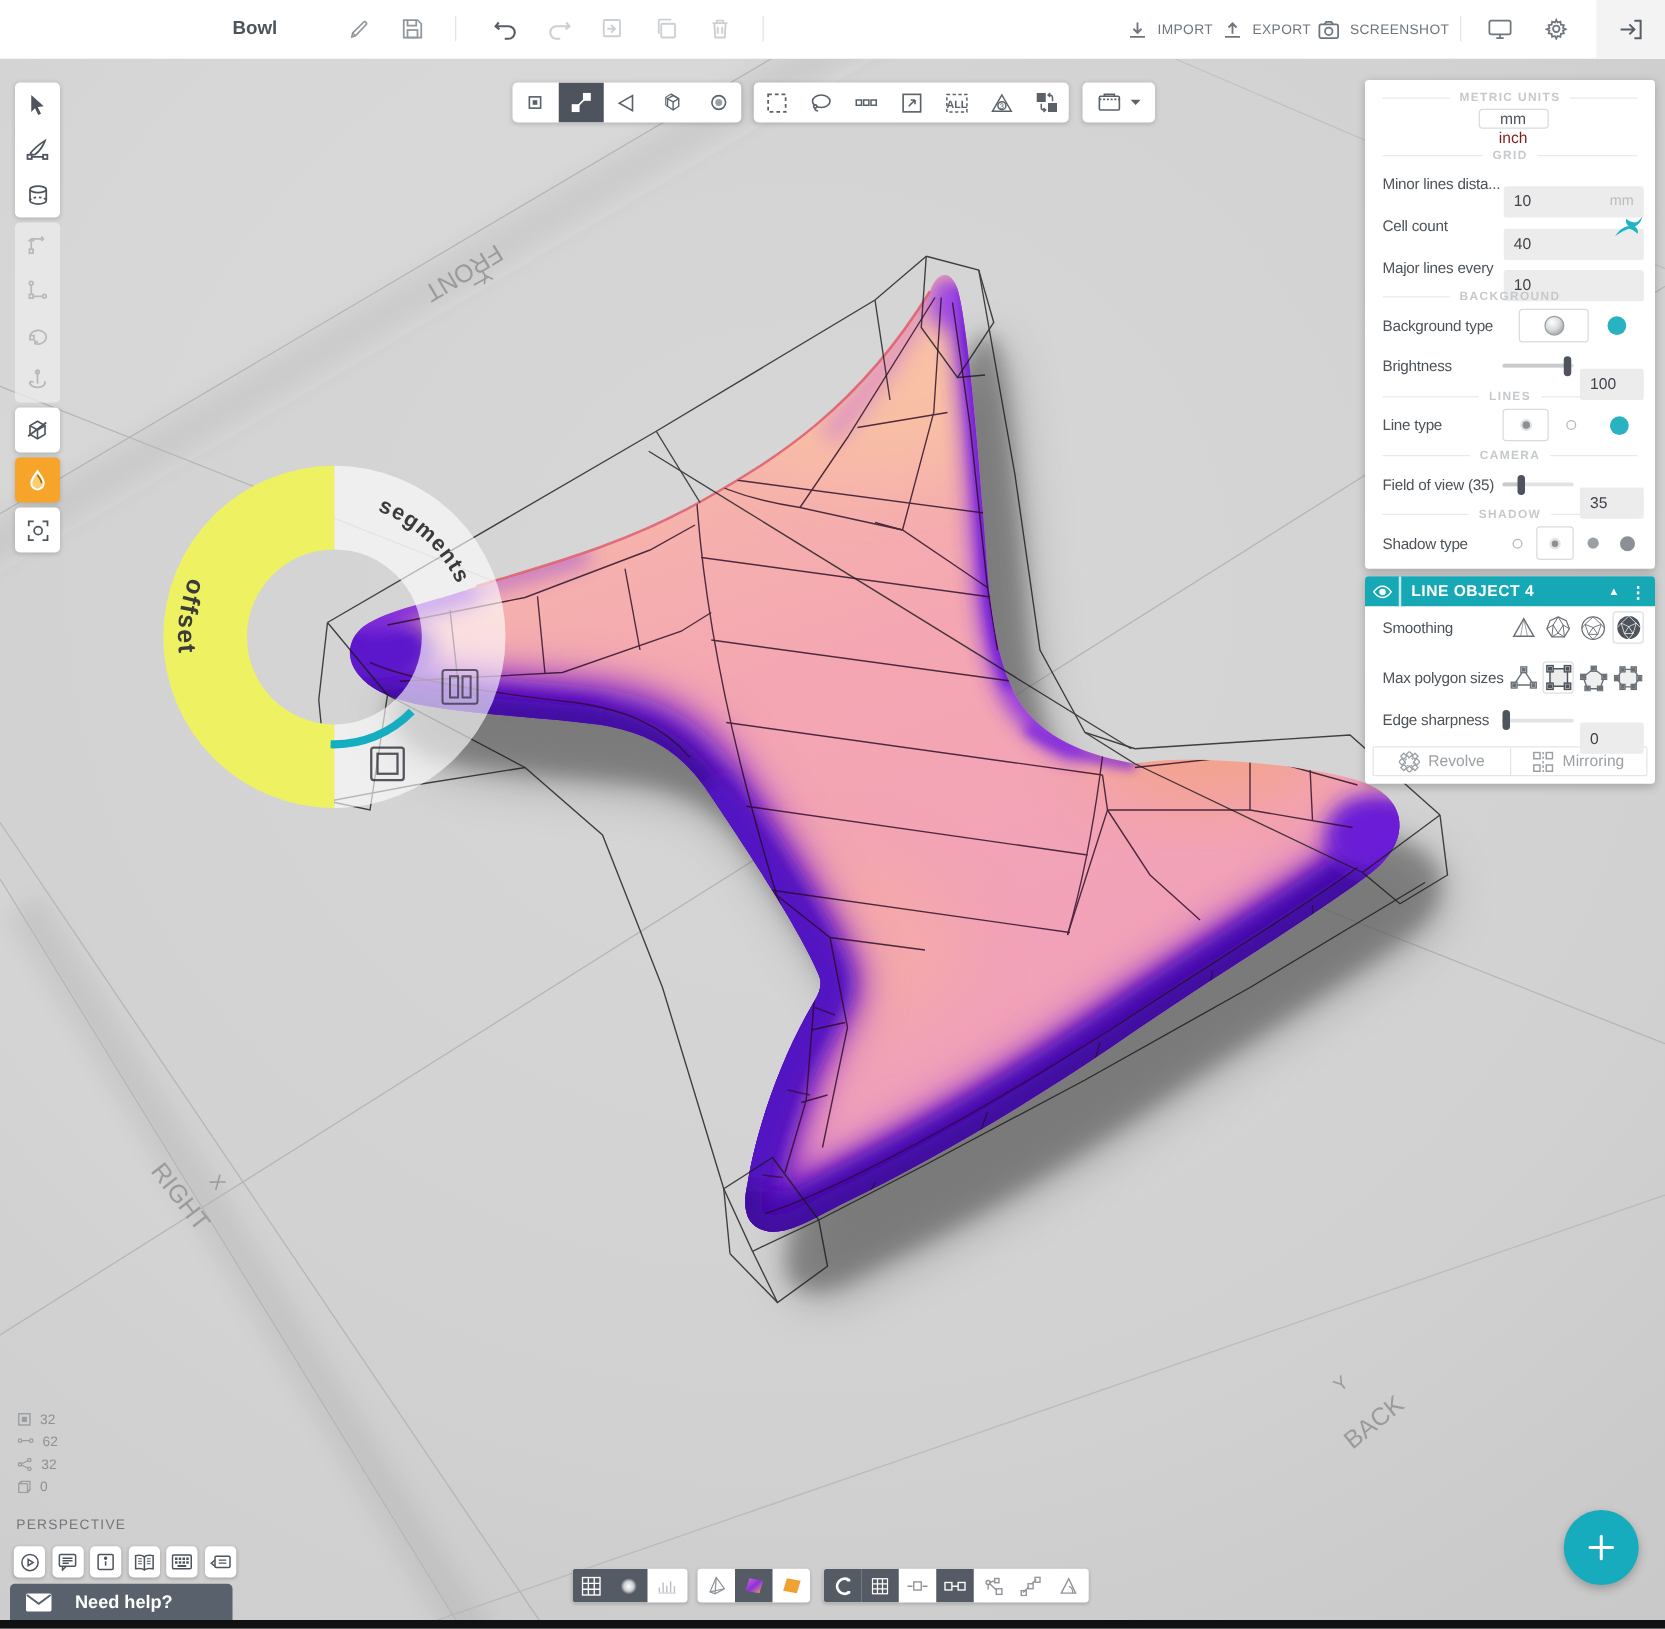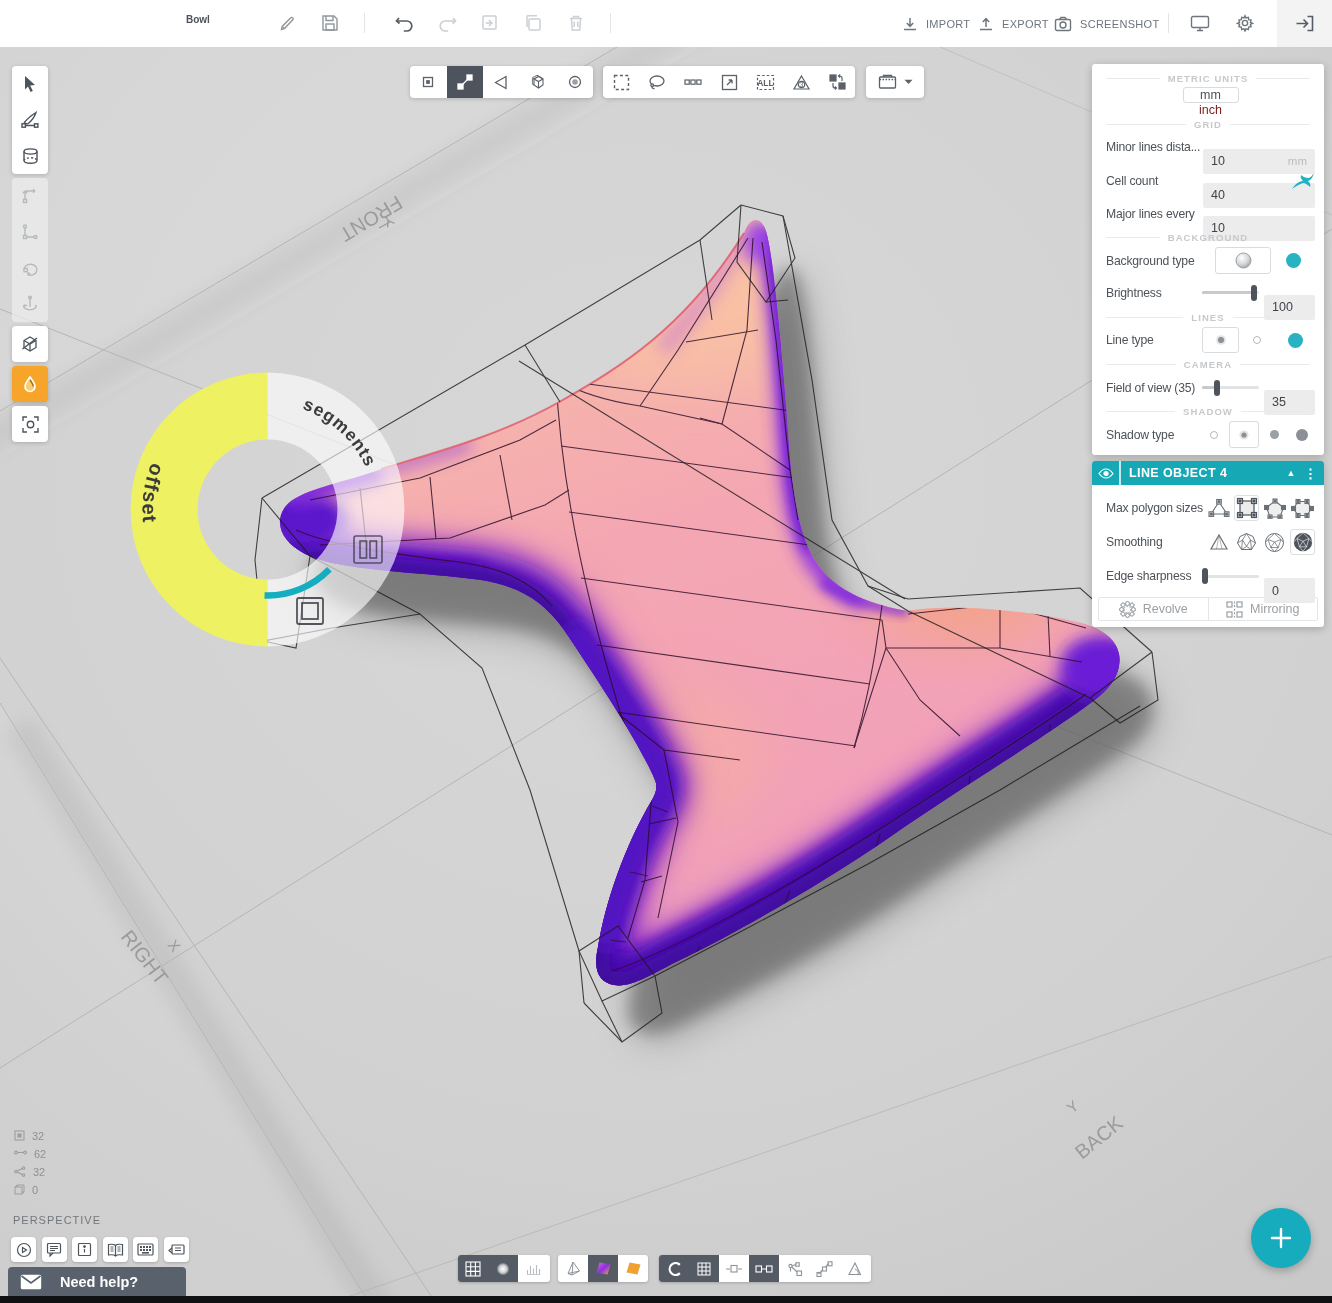--- a/index.html
+++ b/index.html
@@ -3,21 +3,21 @@
 <meta charset="utf-8">
 <style>
   * { margin:0; padding:0; box-sizing:border-box; }
   html,body { width:1332px; height:1303px; overflow:hidden; }
   body { font-family:"Liberation Sans", sans-serif; position:relative; background:#d2d2d2; }
 
   
   .topbar { position:absolute; left:0; top:0; width:1332px; height:47px; background:#ffffff; z-index:40; }
   .logo-zone { position:absolute; left:0; top:0; width:158px; height:47px; background:#f6f6f6; display:flex; align-items:center; }
   .logo { font-size:20px; color:#585f66; letter-spacing:3.5px; margin-left:27px; font-weight:400; }
-  .doc-title { position:absolute; left:186px; top:14px; font-size:10px; font-weight:700; color:#4c535a; }
+  .doc-title { position:absolute; left:186px; top:14px; font-size:15px; font-weight:700; color:#4c535a; }
   .tb-icon { position:absolute; top:11px; width:24px; height:24px; display:flex; align-items:center; justify-content:center; cursor:pointer; }
   .tb-sep { position:absolute; top:13px; width:1px; height:20px; background:#e3e4e5; }
   .tb-action { position:absolute; top:0; height:47px; display:flex; align-items:center; gap:8px; cursor:pointer; }
   .tb-action span { font-size:11px; color:#6e757c; letter-spacing:0.3px; }
   .exit-zone { position:absolute; right:0; top:0; width:55px; height:47px; background:#f3f3f3; display:flex; align-items:center; justify-content:center; }
 
   
   .scene { position:absolute; left:0; top:0; width:1332px; height:1303px; z-index:0; }
 
   
@@ -737,20 +737,49 @@
     <div class="obj-eye">
       <svg width="16" height="11" viewBox="0 0 16 11" fill="none" stroke="#fff" stroke-width="1.2">
           <path d="M1 5.5 C3.5 2, 6 1, 8 1 s4.5 1, 7 4.5 C12.5 9, 10 10, 8 10 S3.5 9, 1 5.5 Z"></path>
           <circle cx="8" cy="5.5" r="2" fill="#fff"></circle>
         </svg>
     </div>
     <div class="obj-title">LINE OBJECT 4</div>
     <div class="obj-caret">▲</div>
     <div class="obj-kebab">⋮</div>
   </div>
+  <div class="prow" style="height:34px;">
+    <div class="lbl">Smoothing</div>
+    <div class="icon4">
+      <div class="ic">
+        <svg width="20" height="18" viewBox="0 0 20 18" fill="none" stroke="#6a7076" stroke-width="1.2">
+            <path d="M10 2 L18 16 H2 Z"></path>
+            <path d="M10 2 L7.5 16 M10 2 L13 16" stroke-width="0.7" opacity="0.7"></path>
+          </svg>
+      </div>
+      <div class="ic">
+        <svg width="21" height="21" viewBox="0 0 21 21" fill="none" stroke="#6a7076" stroke-width="1">
+            <path d="M10.5 1.5 L17 4.5 L19.5 11 L15.5 17.5 L5.5 17.5 L1.5 11 L4 4.5 Z"></path>
+            <path d="M10.5 1.5 L6.5 8 L10.5 14.5 L14.5 8 Z M6.5 8 L1.5 11 M14.5 8 L19.5 11 M10.5 14.5 L5.5 17.5 M10.5 14.5 L15.5 17.5 M6.5 8 L5.5 17.5 M14.5 8 L15.5 17.5" stroke-width="0.8"></path>
+          </svg>
+      </div>
+      <div class="ic">
+        <svg width="21" height="21" viewBox="0 0 21 21" fill="none" stroke="#6a7076" stroke-width="1">
+            <circle cx="10.5" cy="10.5" r="9"></circle>
+            <path d="M10.5 1.5 L4 7.5 L6.8 15.5 L14.2 15.5 L17 7.5 Z M4 7.5 L10.5 10 M17 7.5 L10.5 10 M10.5 10 L6.8 15.5 M10.5 10 L14.2 15.5 M1.5 10.5 L4 7.5 M19.5 10.5 L17 7.5 M10.5 19.5 L6.8 15.5 M10.5 19.5 L14.2 15.5" stroke-width="0.75"></path>
+          </svg>
+      </div>
+      <div class="ic sel">
+        <svg width="22" height="22" viewBox="0 0 22 22">
+            <circle cx="11" cy="11" r="9.2" fill="#4d545c"></circle>
+            <path d="M11 1.8 L5 7.5 L7.5 15.8 L14.5 15.8 L17 7.5 Z M5 7.5 L11 10.3 L17 7.5 M11 10.3 L7.5 15.8 M11 10.3 L14.5 15.8 M1.8 11 L5 7.5 M20.2 11 L17 7.5 M11 20.2 L7.5 15.8 M11 20.2 L14.5 15.8" stroke="#fff" stroke-width="0.7" fill="none" opacity="0.85"></path>
+          </svg>
+      </div>
+    </div>
+  </div>
   <div class="prow" style="height:34px; margin-top:6px;">
     <div class="lbl">Max polygon sizes</div>
     <div class="icon4">
       <div class="ic">
         <svg width="22" height="20" viewBox="0 0 22 20" fill="none" stroke="#6a7076" stroke-width="1.1">
             <path d="M11 4 L19 16 H3 Z"></path>
             <rect x="8.7" y="1.5" width="4.6" height="4.6" fill="#fff"></rect>
             <rect x="1" y="13.8" width="4.6" height="4.6" fill="#fff"></rect>
             <rect x="16.4" y="13.8" width="4.6" height="4.6" fill="#fff"></rect>
             <rect x="10" y="2.8" width="2" height="2" fill="#6a7076"></rect>
@@ -799,49 +828,20 @@
             <rect x="15" y="2.5" width="2" height="2" fill="#6a7076"></rect>
             <rect x="19.5" y="9.5" width="2" height="2" fill="#6a7076"></rect>
             <rect x="15" y="16.5" width="2" height="2" fill="#6a7076"></rect>
             <rect x="6" y="16.5" width="2" height="2" fill="#6a7076"></rect>
             <rect x="1.5" y="9.5" width="2" height="2" fill="#6a7076"></rect>
           </svg>
       </div>
     </div>
   </div>
   <div class="prow" style="height:34px;">
-    <div class="lbl">Smoothing</div>
-    <div class="icon4">
-      <div class="ic">
-        <svg width="20" height="18" viewBox="0 0 20 18" fill="none" stroke="#6a7076" stroke-width="1.2">
-            <path d="M10 2 L18 16 H2 Z"></path>
-            <path d="M10 2 L7.5 16 M10 2 L13 16" stroke-width="0.7" opacity="0.7"></path>
-          </svg>
-      </div>
-      <div class="ic">
-        <svg width="21" height="21" viewBox="0 0 21 21" fill="none" stroke="#6a7076" stroke-width="1">
-            <path d="M10.5 1.5 L17 4.5 L19.5 11 L15.5 17.5 L5.5 17.5 L1.5 11 L4 4.5 Z"></path>
-            <path d="M10.5 1.5 L6.5 8 L10.5 14.5 L14.5 8 Z M6.5 8 L1.5 11 M14.5 8 L19.5 11 M10.5 14.5 L5.5 17.5 M10.5 14.5 L15.5 17.5 M6.5 8 L5.5 17.5 M14.5 8 L15.5 17.5" stroke-width="0.8"></path>
-          </svg>
-      </div>
-      <div class="ic">
-        <svg width="21" height="21" viewBox="0 0 21 21" fill="none" stroke="#6a7076" stroke-width="1">
-            <circle cx="10.5" cy="10.5" r="9"></circle>
-            <path d="M10.5 1.5 L4 7.5 L6.8 15.5 L14.2 15.5 L17 7.5 Z M4 7.5 L10.5 10 M17 7.5 L10.5 10 M10.5 10 L6.8 15.5 M10.5 10 L14.2 15.5 M1.5 10.5 L4 7.5 M19.5 10.5 L17 7.5 M10.5 19.5 L6.8 15.5 M10.5 19.5 L14.2 15.5" stroke-width="0.75"></path>
-          </svg>
-      </div>
-      <div class="ic sel">
-        <svg width="22" height="22" viewBox="0 0 22 22">
-            <circle cx="11" cy="11" r="9.2" fill="#4d545c"></circle>
-            <path d="M11 1.8 L5 7.5 L7.5 15.8 L14.5 15.8 L17 7.5 Z M5 7.5 L11 10.3 L17 7.5 M11 10.3 L7.5 15.8 M11 10.3 L14.5 15.8 M1.8 11 L5 7.5 M20.2 11 L17 7.5 M11 20.2 L7.5 15.8 M11 20.2 L14.5 15.8" stroke="#fff" stroke-width="0.7" fill="none" opacity="0.85"></path>
-          </svg>
-      </div>
-    </div>
-  </div>
-  <div class="prow" style="height:34px;">
     <div class="lbl">Edge sharpness</div>
     <div class="slider">
         <div class="fill" style="width:2px"></div>
         <div class="knob" style="left:0px"></div>
       </div>
     <div class="inpbox" style="width:51px; margin-left:5px;">
         <span>0</span>
       </div>
   </div>
   <div class="objbtns">

